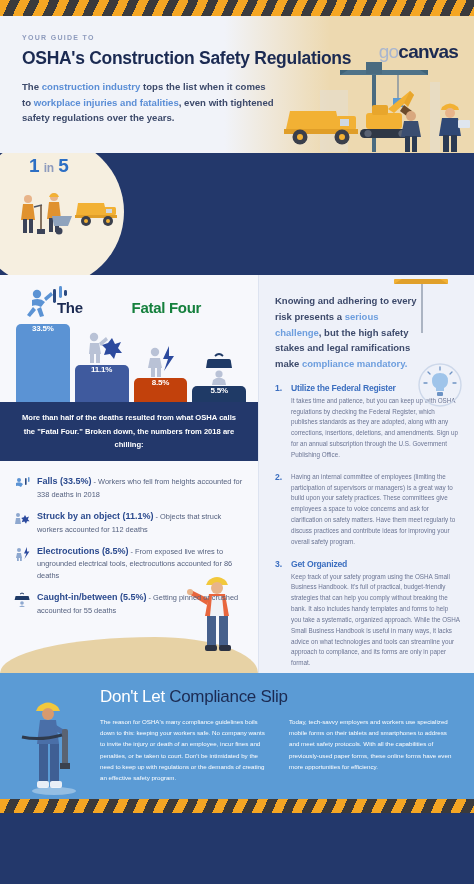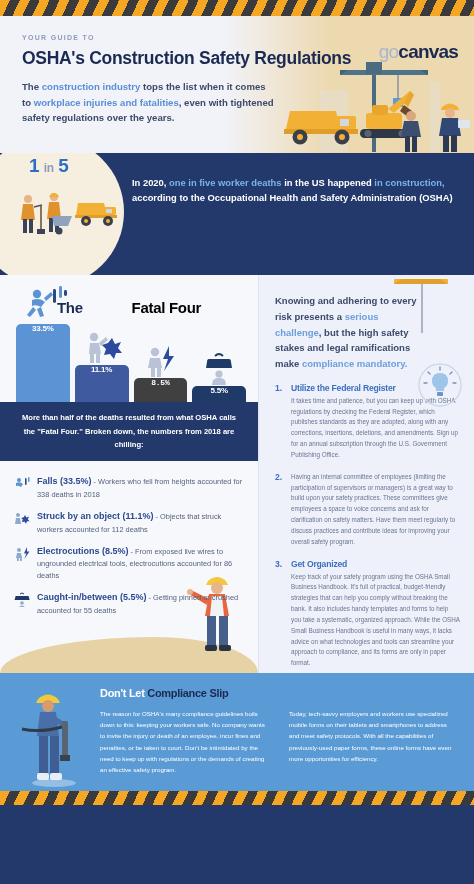--- a/index.html
+++ b/index.html
@@ -82,21 +82,21 @@
   
   .main{display:flex;align-items:stretch;background:#fff;}
   .col-left{width:258px;position:relative;background:#f7f8fc;}
   .col-right{width:216px;position:relative;background:#eef1f9;border-left:1px solid #dde3f0;}
 
   
   .ff-title{
     text-align:center;font-size:15px;font-weight:bold;color:#1b2a52;
     padding:24px 0 0 0;letter-spacing:-0.3px;
   }
-  .ff-title .hl{color:#000000;margin-left:45px;}
+  .ff-title .hl{color:#15803d;margin-left:45px;}
   .falling-icon{position:absolute;left:24px;top:10px;}
   .chart{
     position:relative;height:78px;margin:8px 12px 0 16px;
     display:flex;align-items:flex-end;gap:5px;
   }
   .bar{
     position:relative;border-radius:5px 5px 0 0;flex:1;
     display:flex;align-items:flex-start;justify-content:center;
   }
   .bar span{
@@ -138,21 +138,21 @@
   .tip-num{font-size:8.6px;font-weight:bold;color:#3c6fc0;flex:0 0 11px;}
   .tip-h{font-size:8.6px;font-weight:bold;color:#3c6fc0;margin-bottom:3px;letter-spacing:-0.2px;}
   .tip-b{font-size:6.3px;line-height:1.72;color:#6b7594;}
 
   
   .comp{
     background:#5b9bd5;position:relative;padding:14px 16px 16px 100px;overflow:hidden;
     min-height:110px;
   }
   .comp-worker{position:absolute;left:16px;bottom:0;}
-  .comp-h{font-size:11px;font-weight:bold;color:#ffffff;margin-bottom:9px;letter-spacing:-0.3px;}
+  .comp-h{font-size:17px;font-weight:normal;color:#ffffff;margin-bottom:9px;letter-spacing:-0.3px;}
   .comp-h .dk{color:#1b2a52;}
   .comp-cols{display:flex;gap:20px;}
   .comp-col{font-size:6.2px;line-height:1.8;color:#ffffff;flex:1;}
 
   
   .footer{background:#23386b;position:relative;padding:20px 20px 20px 22px;min-height:164px;overflow:hidden;}
 </style>
 </head>
 <body>
 
@@ -254,21 +254,20 @@
       <path d="M64 12 L90 12 L93 24 L62 24 Z" fill="#f2b134"></path>
       <rect x="90" y="16" width="12" height="8" rx="1.5" fill="#f2b134"></rect>
       <rect x="92" y="18" width="6" height="4" fill="#cfd8e3"></rect>
       <rect x="61" y="24" width="42" height="3" fill="#e09e28"></rect>
       <circle cx="72" cy="30" r="5" fill="#3a3f4b"></circle>
         <circle cx="72" cy="30" r="2" fill="#f2b134"></circle>
       <circle cx="94" cy="30" r="5" fill="#3a3f4b"></circle>
         <circle cx="94" cy="30" r="2" fill="#f2b134"></circle>
     </svg>
 
-    <div class="stat-text"><span>In 2020, </span><b>one in five worker deaths</b><span> in the US happened </span><b>in construction,</b><span> according to the Occupational Health and Safety Administration (OSHA)</span></div>
   </div>
 
   <div class="main">
 
     <div class="col-left">
 
       <svg class="falling-icon" width="46" height="40" viewBox="0 0 46 40">
         <circle cx="13" cy="9" r="4.2" fill="#5b93d4"></circle>
         <path d="M8 15 q8 -3 13 2 l-4 5 q-5 -3 -9 -1 z" fill="#5b93d4"></path>
         <path d="M9 22 l-6 8 3 2 6 -7 z" fill="#5b93d4"></path>
@@ -289,21 +288,21 @@
           <svg class="bar-icon" width="44" height="34" viewBox="0 0 44 34">
             <circle cx="14" cy="7" r="4.2" fill="#b9c2d6"></circle>
             <path d="M10 13 h9 l2 11 h-12 z" fill="#b9c2d6"></path>
             <rect x="10" y="23" width="4" height="10" fill="#b9c2d6"></rect>
             <rect x="16" y="23" width="4" height="10" fill="#b9c2d6"></rect>
             <path d="M19 13 l7 -6 2 3 -7 6 z" fill="#b9c2d6"></path>
             <path d="M32 8 l3 6 6 -2 -3 6 4 5 -6 0 -2 6 -4 -5 -6 1 2 -6 -4 -4 6 -2 z" fill="#2c4a9e"></path>
           </svg>
           <span>11.1%</span>
         </div>
-        <div class="bar" style="height:31%;background:#404040;font-family:Liberation Mono, monospace;">
+        <div class="bar" style="height:31%;background:#c2410c;">
           <svg class="bar-icon" width="34" height="32" viewBox="0 0 34 32">
             <circle cx="12" cy="7" r="4.2" fill="#b9c2d6"></circle>
             <path d="M7 13 h10 l2 10 h-14 z" fill="#b9c2d6"></path>
             <rect x="8" y="22" width="4" height="10" fill="#b9c2d6"></rect>
             <rect x="14" y="22" width="4" height="10" fill="#b9c2d6"></rect>
             <path d="M26 1 l-6 13 h5 l-4 12 10 -15 h-5 z" fill="#2c4a9e"></path>
           </svg>
           <span>8.5%</span>
         </div>
         <div class="bar" style="height:21%;background:#1f3a66;">

